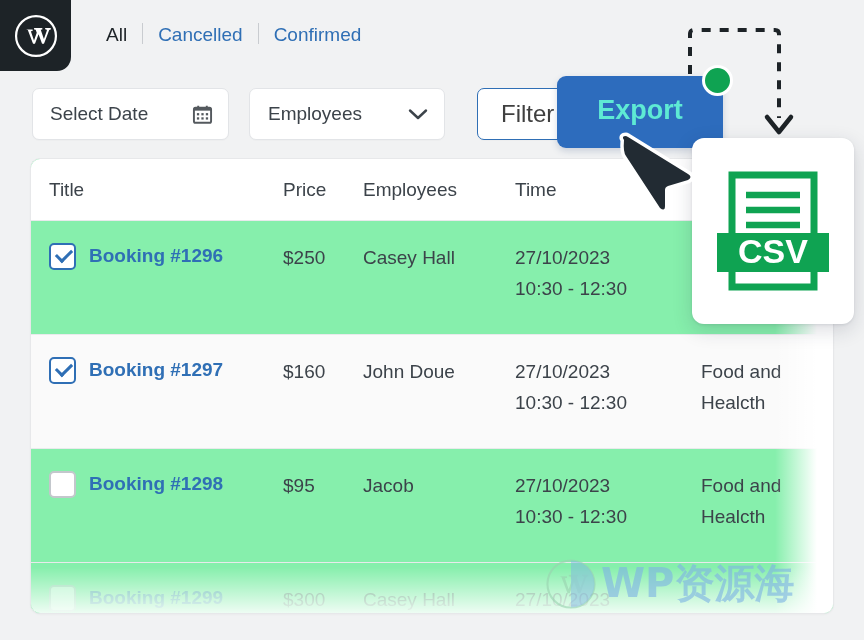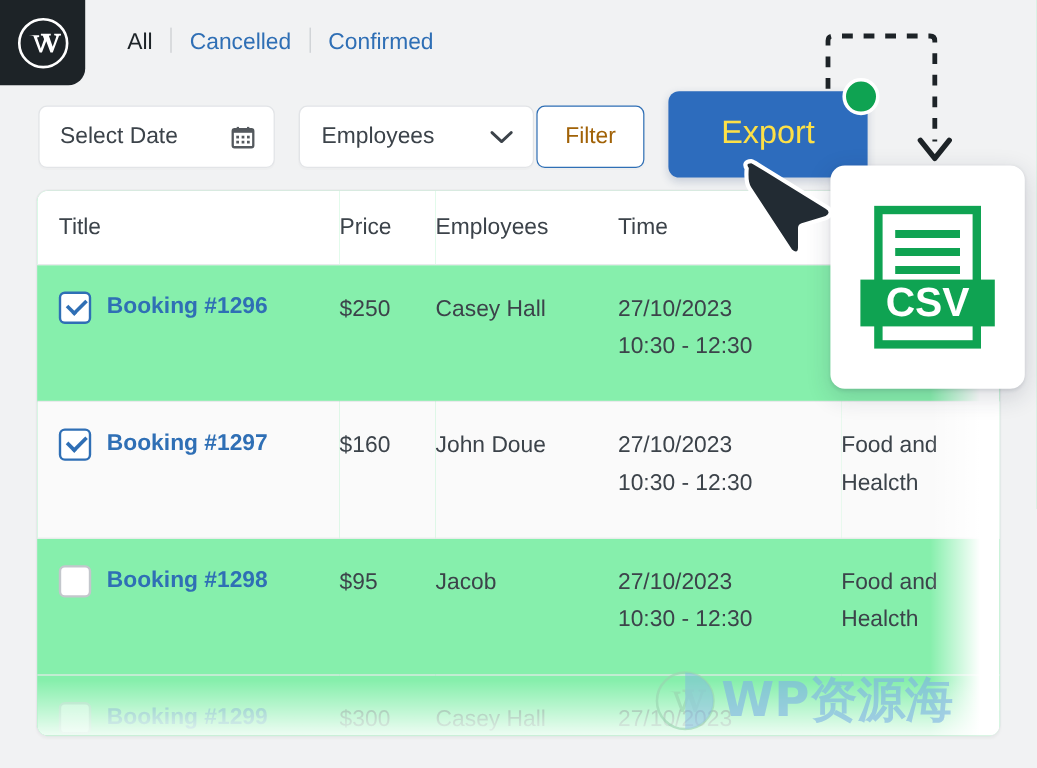--- a/index.html
+++ b/index.html
@@ -88,45 +88,45 @@
     padding: 0 15px 0 17px;
     justify-content: space-between;
   }
   #employees-select {
     width: 196px;
     margin-left: 20px;
     padding: 0 16px 0 18px;
     justify-content: space-between;
   }
   #filter-btn {
-    margin-left: 2px;
+    margin-left: 32px;
     padding: 0 23px;
     border: 1.5px solid #2f6fb5;
-    color: #a16207;
-    font-size: 19px;
+    color: #404040;
+    font-size: 24px;
   }
 
   .cal-icon { width: 21px; height: 21px; flex: none; }
   .chev-icon { width: 20px; height: 13px; flex: none; }
 
   
   #export-wrap {
     position: absolute;
     left: 557px; top: 76px;
     width: 166px; height: 72px;
   }
   #export-btn {
     width: 100%; height: 100%;
     background: #2d6cbd;
     border: none;
     border-radius: 9px;
-    color: #fde047;
+    color: #5eead4;
     font-family: "Liberation Sans", sans-serif;
     font-size: 27px;
-    font-weight: 400;
+    font-weight: 700;
     cursor: pointer;
     box-shadow: 0 3px 7px rgba(40,70,120,0.20);
     padding-bottom: 4px;
   }
   #export-badge {
     position: absolute;
     right: -10px; top: -11px;
     width: 25px; height: 25px;
     border-radius: 50%;
     background: #0fa352;

